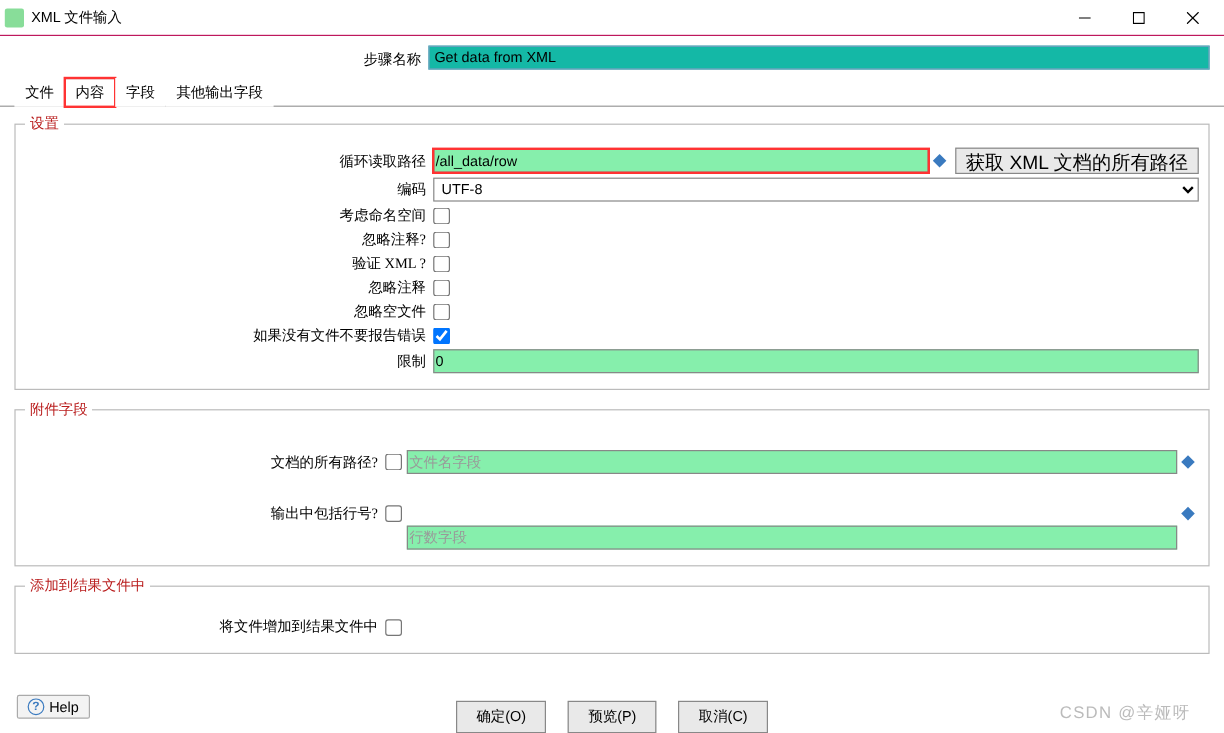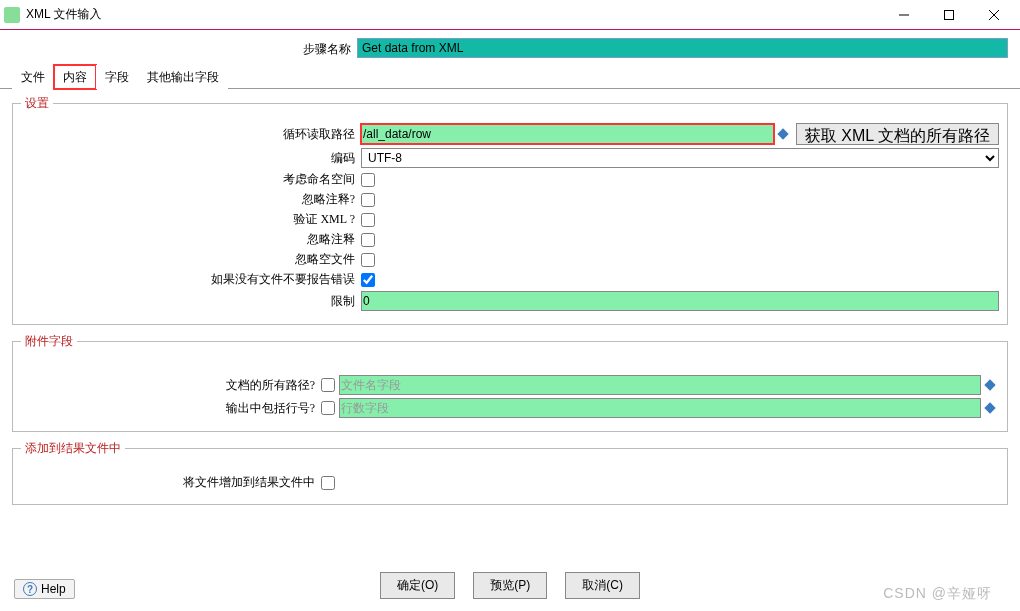--- a/index.html
+++ b/index.html
@@ -23,21 +23,21 @@
 .row { display: flex; align-items: center; margin: 3px 0; }
 .lbl { width: 340px; text-align: right; padding-right: 6px; font-family: Liberation Serif, serif; }
 .txt { flex: 1; border: 1px solid #888; padding: 2px 1px; height: 20px; font-size: 12px; background: #86efac; }
 .txt.hl { outline: 2px solid #f33; outline-offset: -1px; }
 .txt.dim::placeholder { color: #999; }
 .sel { flex: 1; border: 1px solid #888; height: 20px; font-size: 12px; background: #fff; padding: 0 2px; }
 .diamond { width: 14px; height: 14px; display: inline-flex; align-items: center; justify-content: center; margin: 0 2px; }
 .diamond::before { content: ""; width: 8px; height: 8px; background: #3a7abf; transform: rotate(45deg); display: block; }
 .btn { border: 1px solid #888; background: #e9e9e9; padding: 2px 8px; height: 22px; font-size: 16px; cursor: default; margin-left: 4px; }
 .chk { width: 14px; height: 14px; }
-.buttons { position: absolute; bottom: 12px; left: 0; right: 0; display: flex; align-items: center; justify-content: center; gap: 18px; }
+.buttons { position: absolute; bottom: 0; left: 0; right: 0; display: flex; align-items: center; justify-content: center; gap: 18px; }
 .main-btn { border: 1px solid #888; background: #e9e9e9; padding: 4px 16px; font-size: 12px; cursor: default; min-width: 68px; }
 .help { position: absolute; left: 14px; bottom: 12px; display: flex; align-items: center; border: 1px solid #aaa; background: #f3f3f3; padding: 2px 8px; border-radius: 2px; }
 .help-icon { width: 14px; height: 14px; border-radius: 50%; border: 1px solid #3a7abf; color: #3a7abf; display: inline-flex; align-items: center; justify-content: center; font-size: 10px; margin-right: 4px; font-weight: bold; }
 .watermark { position: absolute; right: 28px; bottom: 8px; color: rgba(120,120,120,.5); font-size: 14px; letter-spacing: 1px; }
 </style>
 </head>
 <body>
 
 <div class="titlebar">
   <span class="title-icon"></span>
@@ -134,21 +134,21 @@
     <div style="height:14px"></div>
     <div class="row">
       <span class="lbl" style="width:300px">文档的所有路径?</span>
       <input type="checkbox" class="chk" style="">
       <input class="txt dim" style="margin-left: 4px;" disabled="" placeholder="文件名字段">
       <span class="diamond"></span>
     </div>
     <div class="row">
       <span class="lbl" style="width:300px">输出中包括行号?</span>
       <input type="checkbox" class="chk" style="">
-      <input class="txt dim" style="margin-left: 4px;" disabled="" placeholder="行数字段">
+      <input class="txt dim" style="margin-left: 4px; margin-top: 40px;" disabled="" placeholder="行数字段">
       <span class="diamond"></span>
     </div>
   </fieldset>
 
   <fieldset>
     <legend>添加到结果文件中</legend>
     <div style="height:6px"></div>
     <div class="row">
       <span class="lbl" style="width:300px">将文件增加到结果文件中</span>
       <input type="checkbox" class="chk" style="">

